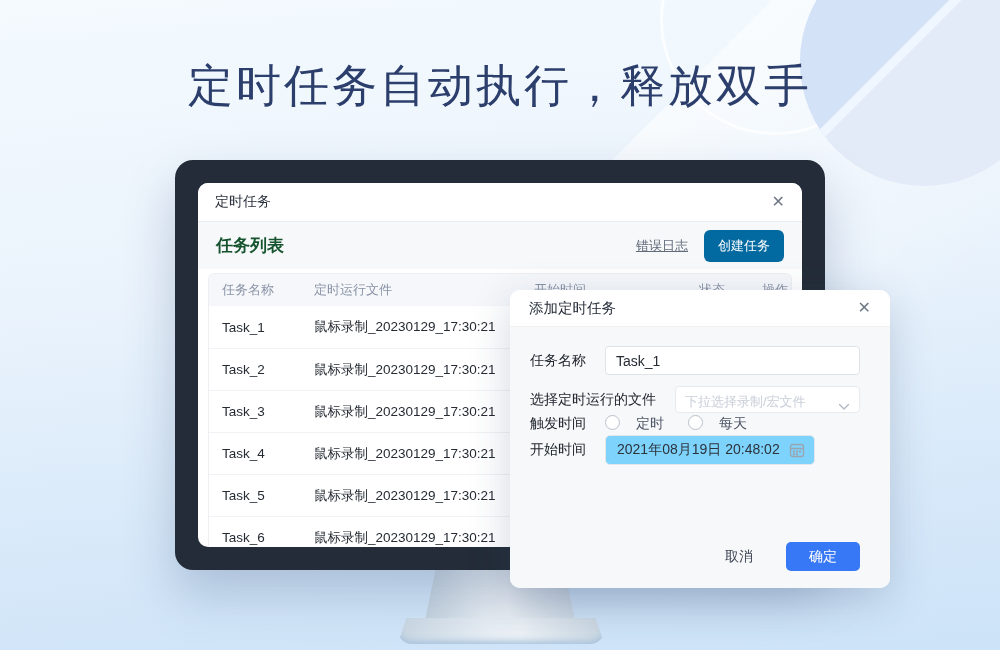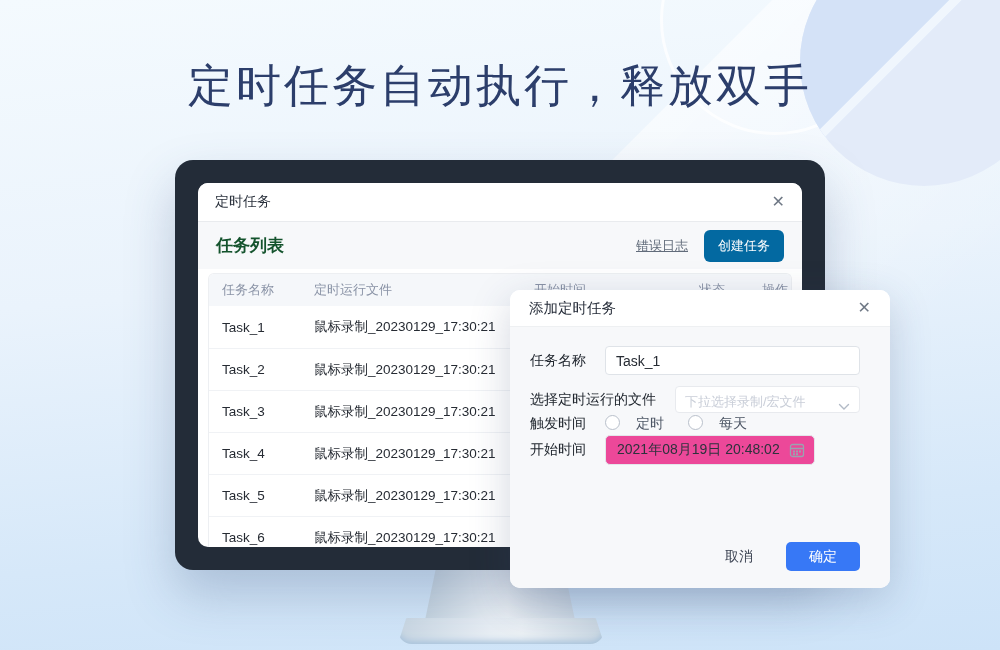--- a/index.html
+++ b/index.html
@@ -131,21 +131,21 @@
   }
   .select-placeholder{ font-size:13px; color:#c9ced8; flex:1; }
   .chevron{ flex:0 0 auto; display:flex; }
   .radio-group{ display:flex; align-items:center; gap:24px; }
   .radio-option{ display:flex; gap:16px; cursor:pointer; }
   .radio-circle{
     width:15px; height:15px; border-radius:50%; background:#fff; border:1px solid #b9c0cb;
   }
   .radio-label{ font-size:14px; color:#4d5665; }
   .date-box{
-    width:210px; height:30px; background:#ec4899; border:1px solid #e3e6ea; border-radius:5px;
+    width:210px; height:30px; background:#7dd3fc; border:1px solid #e3e6ea; border-radius:5px;
     display:flex; align-items:center; padding:0 9px 0 11px; cursor:pointer;
   }
   .date-value{ font-size:14px; color:#2c323c; flex:1; }
   .cal-icon{ flex:0 0 auto; display:flex; }
   .row-gap1{ margin-top:11px; }
   .row-gap2{ margin-top:2px; }
   .modal-footer{
     margin-top:auto; display:flex; align-items:center; justify-content:flex-end;
     gap:33px; padding:0 10px 3px 0;
   }

